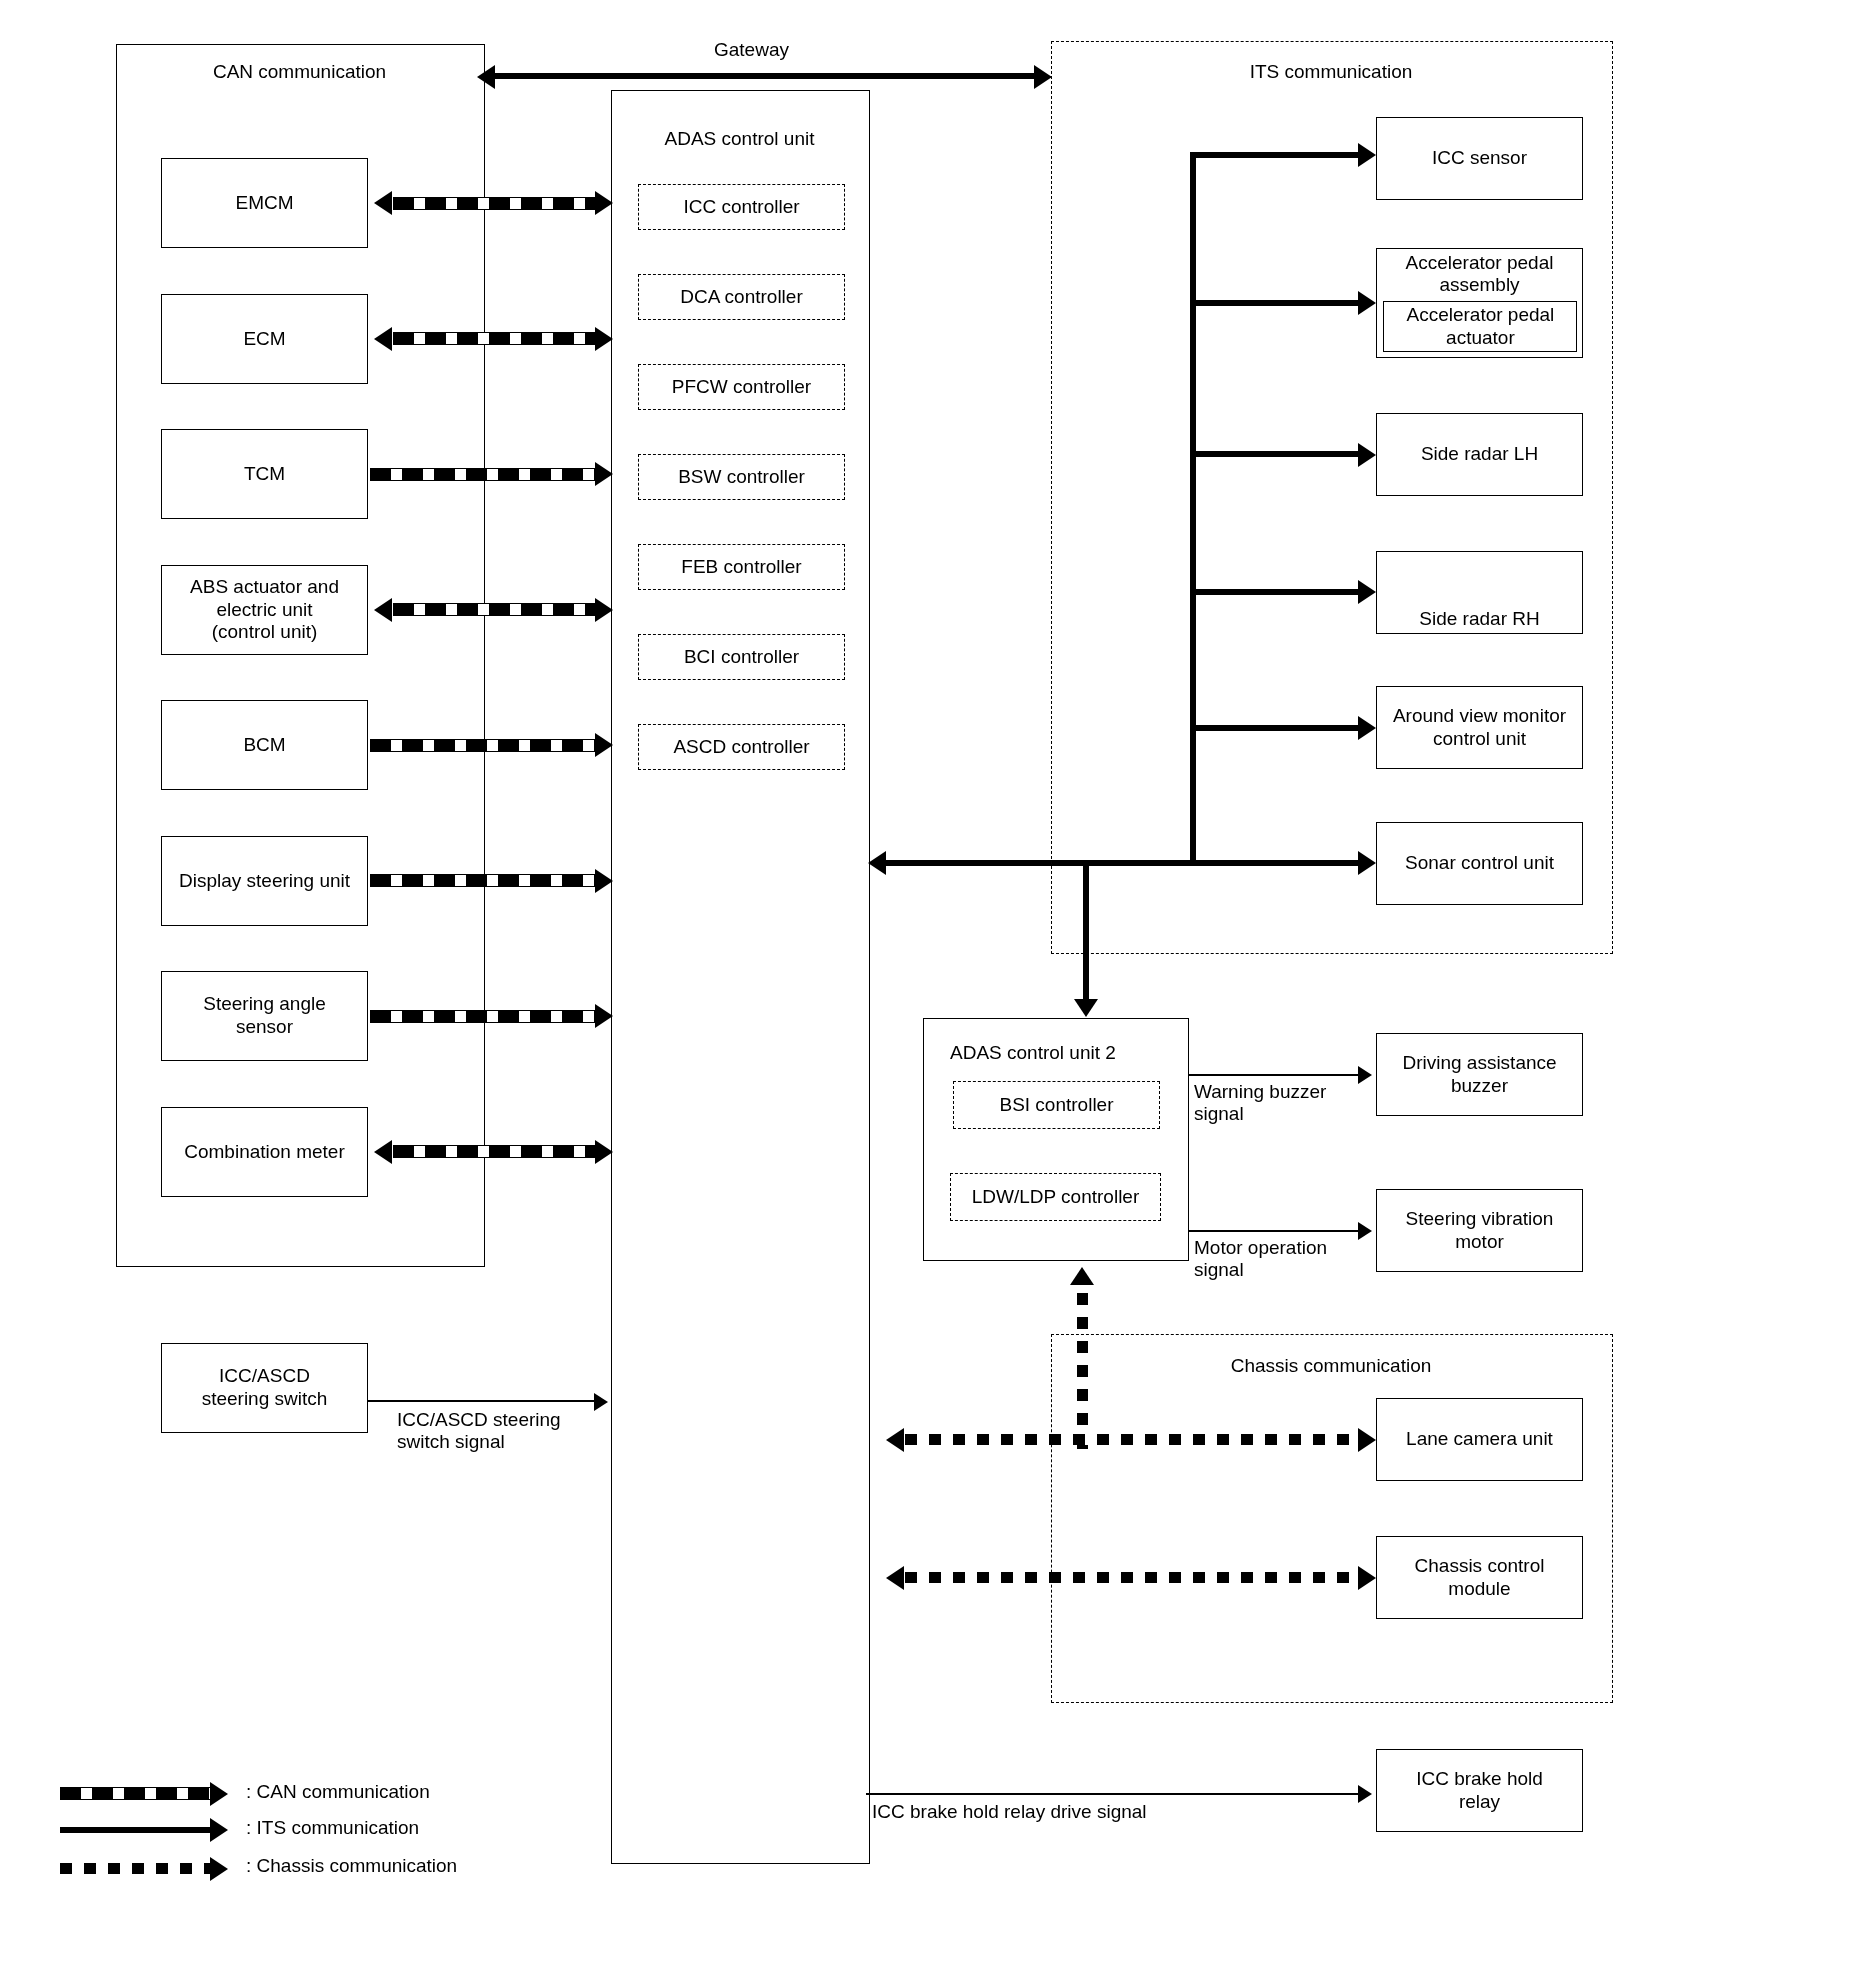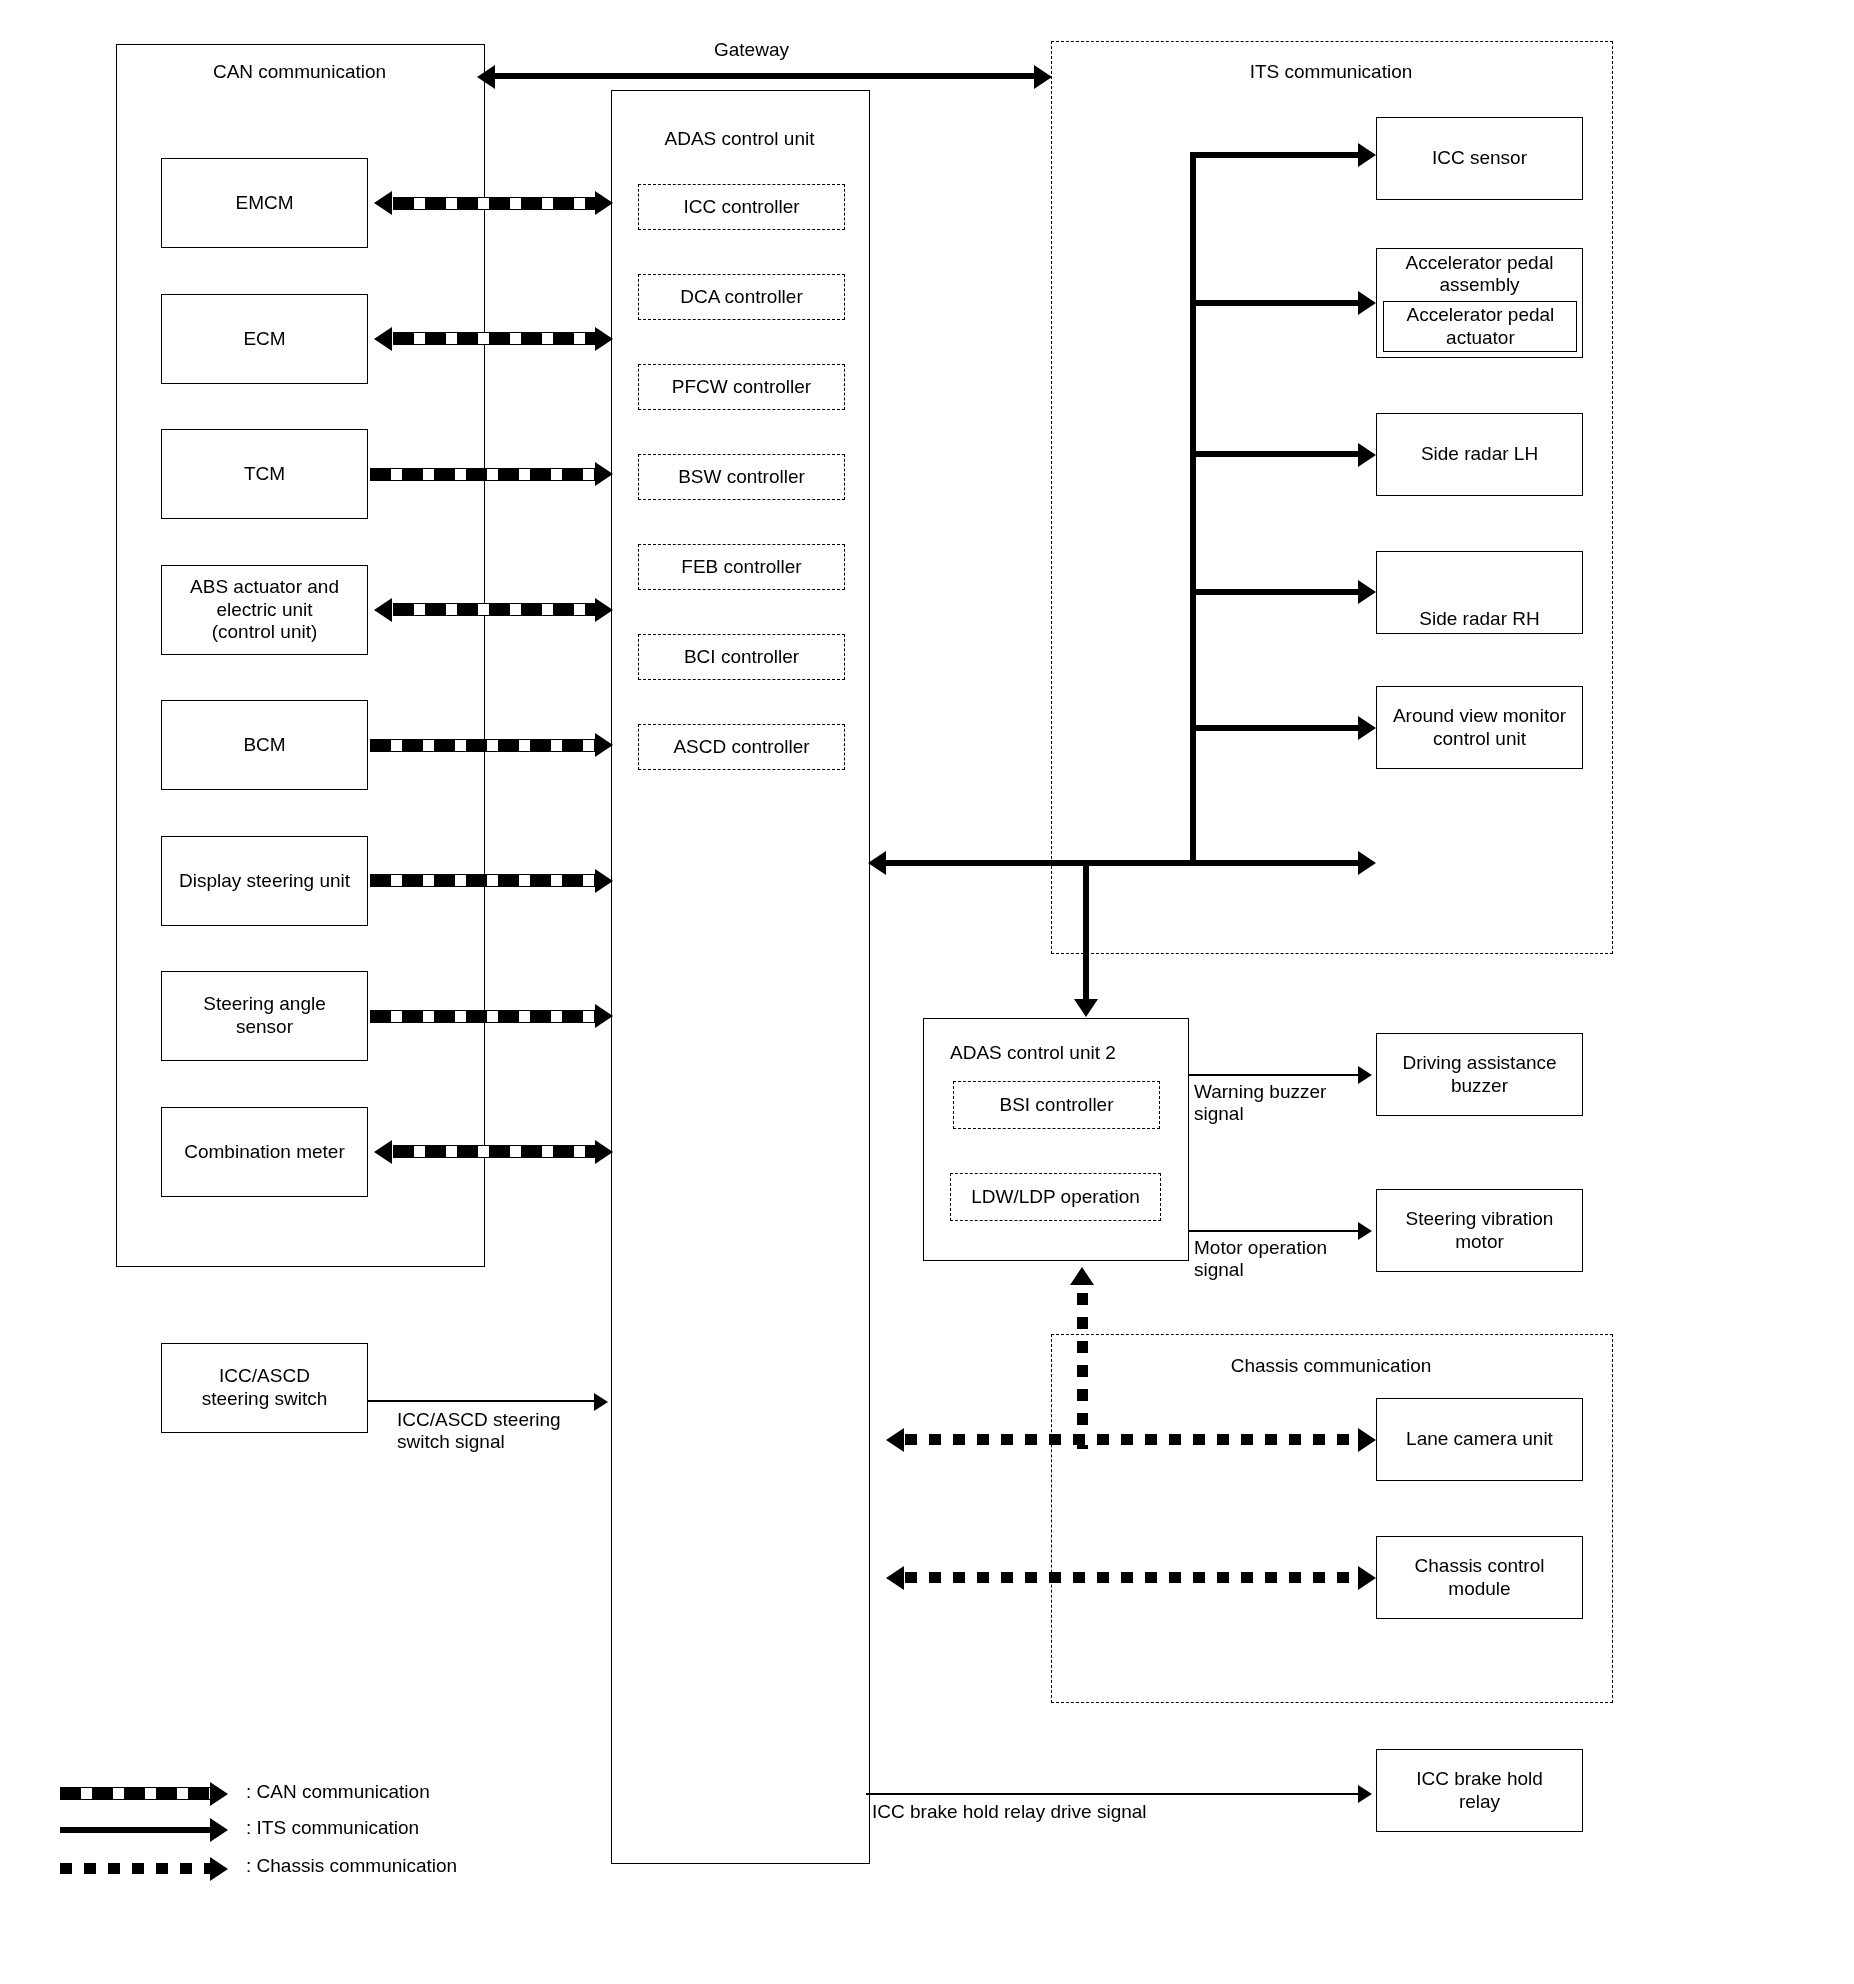--- a/index.html
+++ b/index.html
@@ -177,20 +177,23 @@
   <div class="box" style="left:1376px;top:413px;width:207px;height:83px;">
     <span>Side radar LH</span>
   </div>
   <div class="box" style="left:1376px;top:551px;width:207px;height:83px;align-items:flex-end;">
     <span>Side radar RH</span>
   </div>
   <div class="box" style="left:1376px;top:686px;width:207px;height:83px;">
     <span style="white-space:pre-line;">Around view monitor
 control unit</span>
   </div>
+  <div class="box" style="left:1376px;top:822px;width:207px;height:83px;">
+    <span>Sonar control unit</span>
+  </div>
 
   <div class="its-v" style="left:1190px;top:152px;height:711px;"></div>
 
   <div class="its-h" style="left:1190px;top:152px;width:169px;"></div>
   <div class="ah-right" style="left:1358px;top:143px;"></div>
 
   <div class="its-h" style="left:1190px;top:300px;width:169px;"></div>
   <div class="ah-right" style="left:1358px;top:291px;"></div>
 
   <div class="its-h" style="left:1190px;top:451px;width:169px;"></div>
@@ -208,21 +211,21 @@
 
   <div class="its-v" style="left:1083px;top:860px;height:142px;"></div>
   <div class="ah-down" style="left:1074px;top:999px;"></div>
 
   <div class="box" style="left:923px;top:1018px;width:266px;height:243px;display:block;padding:0;"></div>
   <div class="txt" style="left:950px;top:1042px;">ADAS control unit 2</div>
   <div class="dbox" style="left:953px;top:1081px;width:207px;height:48px;">
     <span>BSI controller</span>
   </div>
   <div class="dbox" style="left:950px;top:1173px;width:211px;height:48px;">
-    <span>LDW/LDP operation</span>
+    <span>LDW/LDP controller</span>
   </div>
 
   <div class="box" style="left:1376px;top:1033px;width:207px;height:83px;">
     <span style="white-space:pre-line;">Driving assistance
 buzzer</span>
   </div>
   <div class="hline" style="left:1189px;top:1074px;width:170px;"></div>
   <div class="ah-right sm" style="left:1358px;top:1066px;"></div>
   <div class="txt" style="left:1194px;top:1081px;">Warning buzzer
 signal</div>

